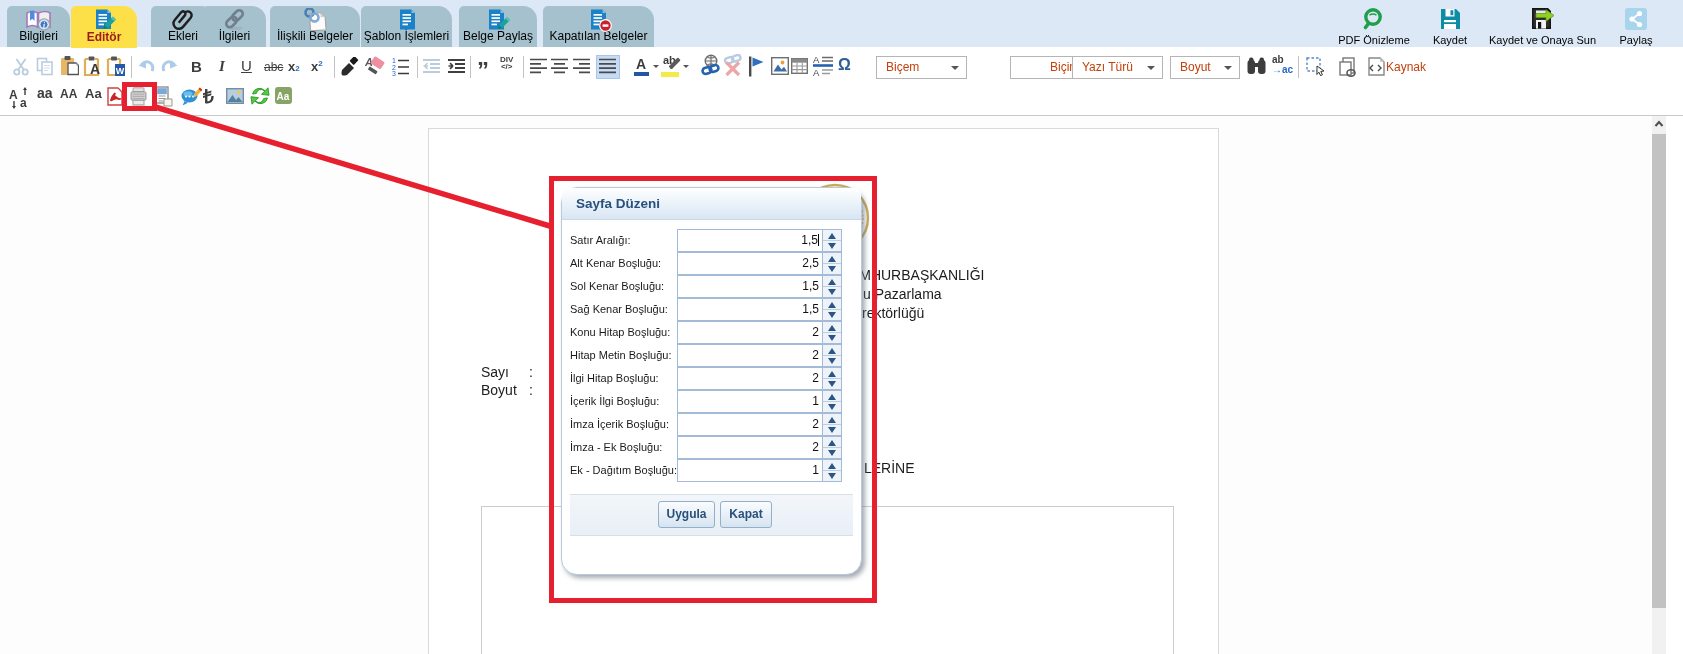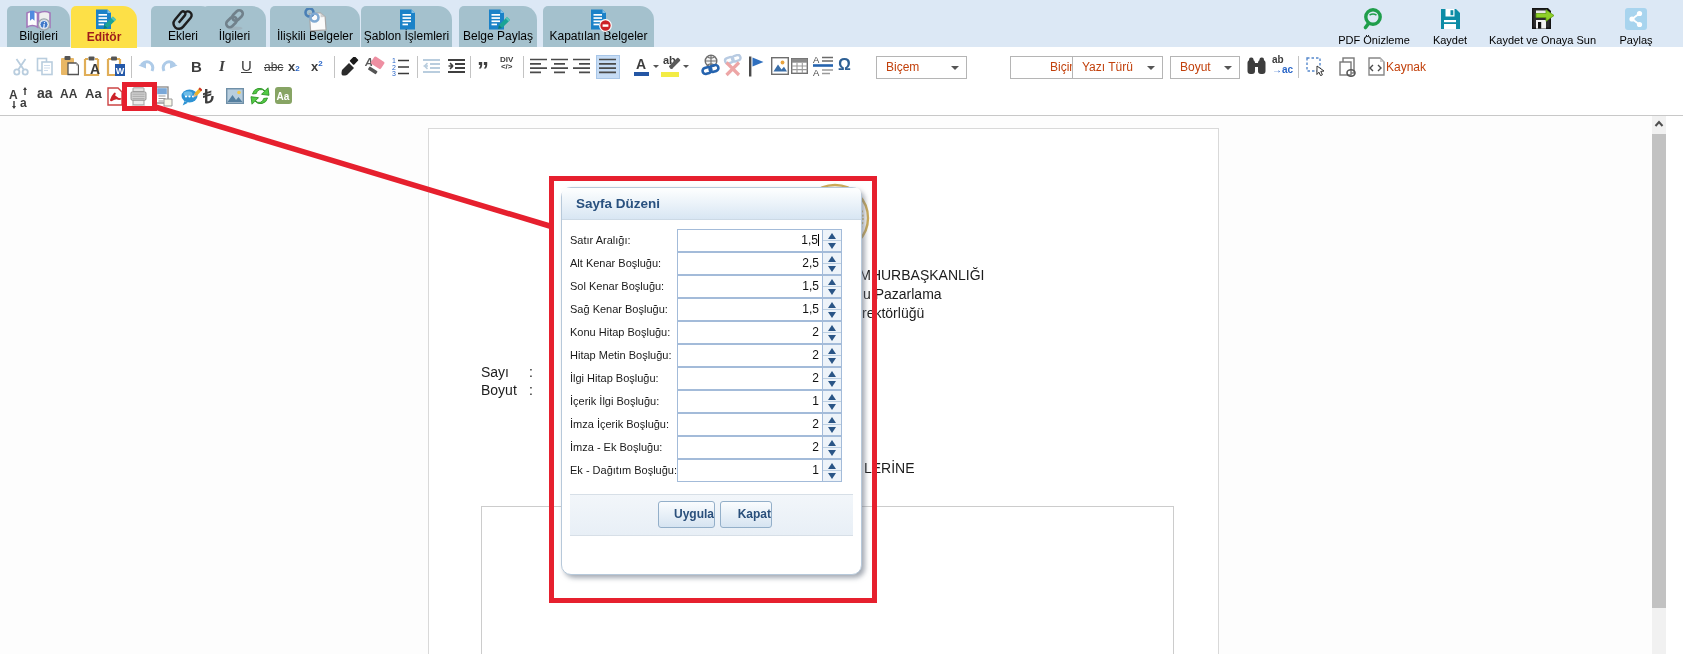--- a/index.html
+++ b/index.html
@@ -21,40 +21,40 @@
         font-size:12px; color:#c2410c; line-height:21px; padding-left:9px; }
   .dd:after { content:""; position:absolute; right:7px; top:9px; border:4px solid transparent; border-top-color:#555; }
   .darr { position:absolute; width:0; height:0; border:3.5px solid transparent; border-top-color:#555; }
   #content { position:absolute; left:0; top:116px; width:1652px; height:538px; background:#fdfdfd; }
   #page { position:absolute; left:428px; top:12px; width:791px; height:700px; background:#fff; border:1px solid #d9d9d9; }
   #innerbox { position:absolute; left:52px; top:377px; width:693px; height:400px; border:1px solid #cccccc; }
   .doctext { position:absolute; color:#1c1c1c; }
   #sbar { position:absolute; left:1652px; top:116px; width:14px; height:538px; background:#f1f1f1; }
   #sthumb { position:absolute; left:0; top:18px; width:14px; height:474px; background:#c2c2c2; }
   #dlg { position:absolute; left:561px; top:187px; width:301px; height:388px; background:#fff;
-     border:1px solid #b7c9da; border-radius:10px; box-shadow:3px 3px 5px rgba(105,115,130,.6); }
+     border:1px solid #b7c9da; border-radius:16px; box-shadow:3px 3px 5px rgba(105,115,130,.6); }
   #dlgtitle { position:absolute; left:0; top:0; right:0; height:32px; border-radius:5px 5px 0 0;
      background:linear-gradient(#feffff,#d8e6f3); border-bottom:1px solid #ccd9e5;
      color:#29517f; font-weight:bold; font-size:13.5px; line-height:31px; padding-left:14px; }
   .row { position:absolute; left:0; width:100%; height:23px; }
   .row .lab { position:absolute; left:8px; top:5px; font-size:11px; color:#1a1a1a; }
   .row .inp { position:absolute; left:115px; top:0; width:146px; height:23px; background:#fff;
      border:1px solid #a3bbd9; font-size:12px; color:#111; text-align:right; line-height:21px; padding-right:3px; }
   .cur { display:inline-block; width:1px; height:12px; background:#000; vertical-align:-2px; }
   .row .spin { position:absolute; left:261px; top:0; width:19px; height:23px; border:1px solid #a3bbd9; border-left:none;
      background:#edf3f9; }
   .spin .up, .spin .dn { position:absolute; left:50%; transform:translateX(-50%); width:0; height:0; }
   .spin .up { top:2.5px; border:4.5px solid transparent; border-top:none; border-bottom:6px solid #2a5586; }
   .spin .dn { bottom:2.5px; border:4.5px solid transparent; border-bottom:none; border-top:6px solid #2a5586; }
   .spin:after { content:""; position:absolute; left:0; right:0; top:10px; height:1px; background:#bccfe2; }
   #dlgfoot { position:absolute; left:8px; right:8px; top:306px; height:42px;
      background:linear-gradient(#f2f6fa,#e8eff6); border-top:1px solid #d7dfe7; border-bottom:1px solid #d7dfe7; }
   .btn { position:absolute; top:313px; height:27px; border:1px solid #93afc9; border-radius:3px;
      background:linear-gradient(#fafcfe,#d6e4f1); color:#2a4f7b; font-weight:bold; font-size:12px;
-     text-align:right; line-height:25px; }
+     text-align:center; line-height:25px; }
   #redrect1 { position:absolute; left:122px; top:82px; width:35px; height:29px; border:5px solid #e6202e; }
   #redrect2 { position:absolute; left:549px; top:176px; width:328px; height:427px; border:5px solid #e6202e; }
 </style>
 </head>
 <body>
 <div id="topstrip"></div>
 <div id="toolbar"></div>
 
 <svg class="abs" style="left:13px;top:58px;" width="17" height="18" viewBox="0 0 17 18">
  <g stroke="#b9cdde" fill="none" stroke-width="1.8">

